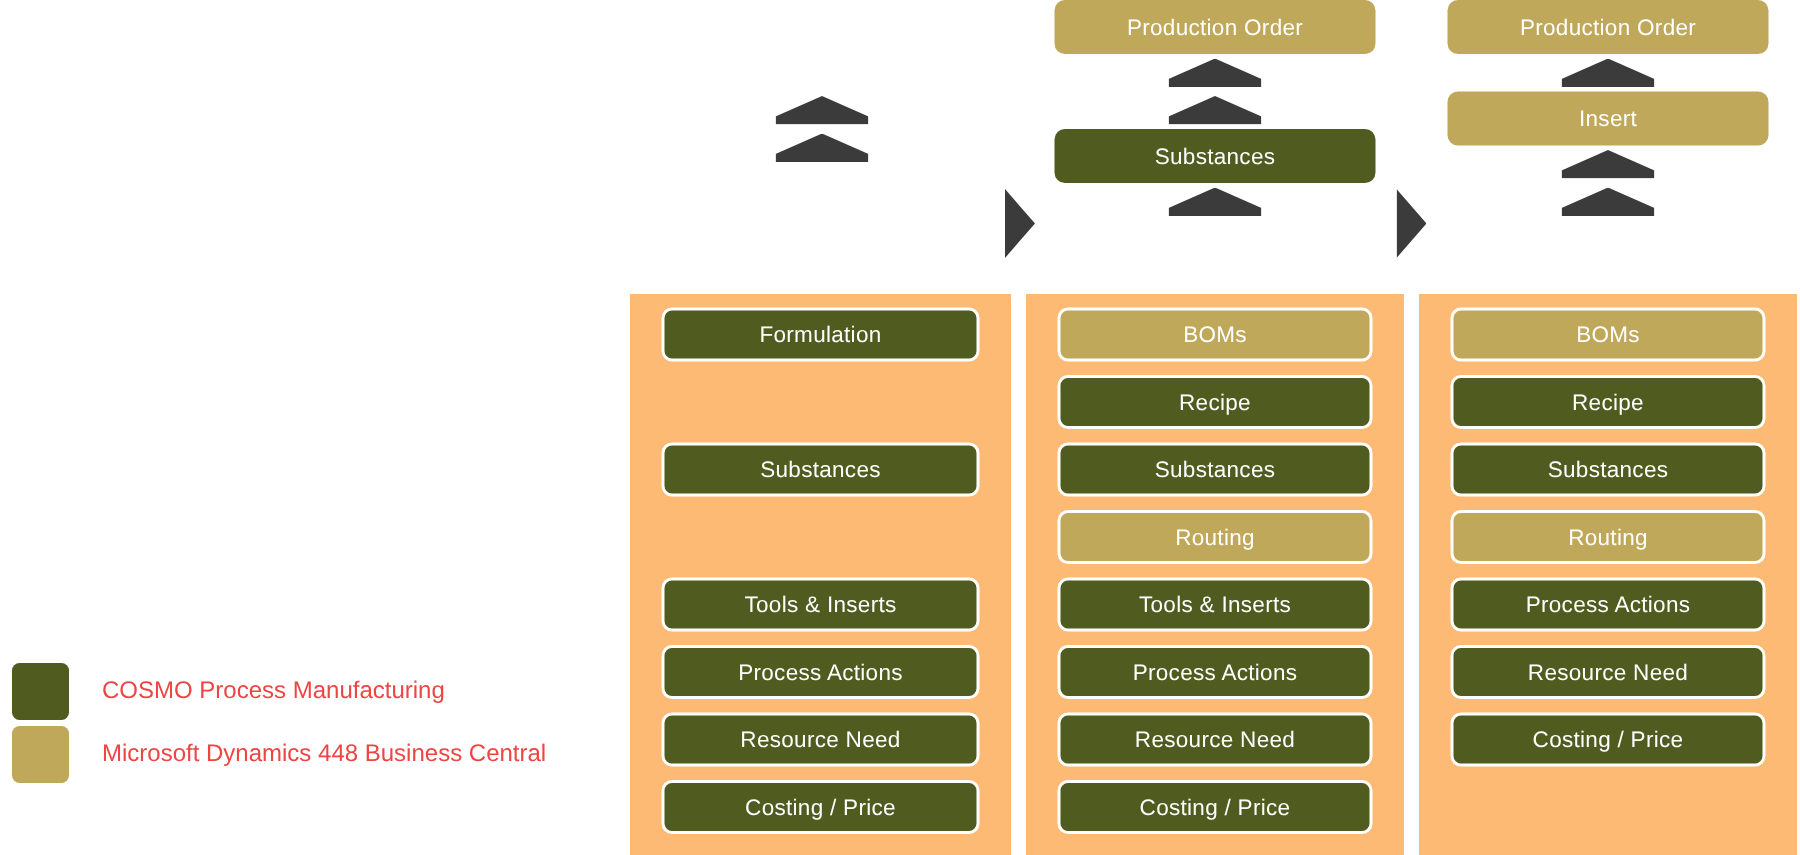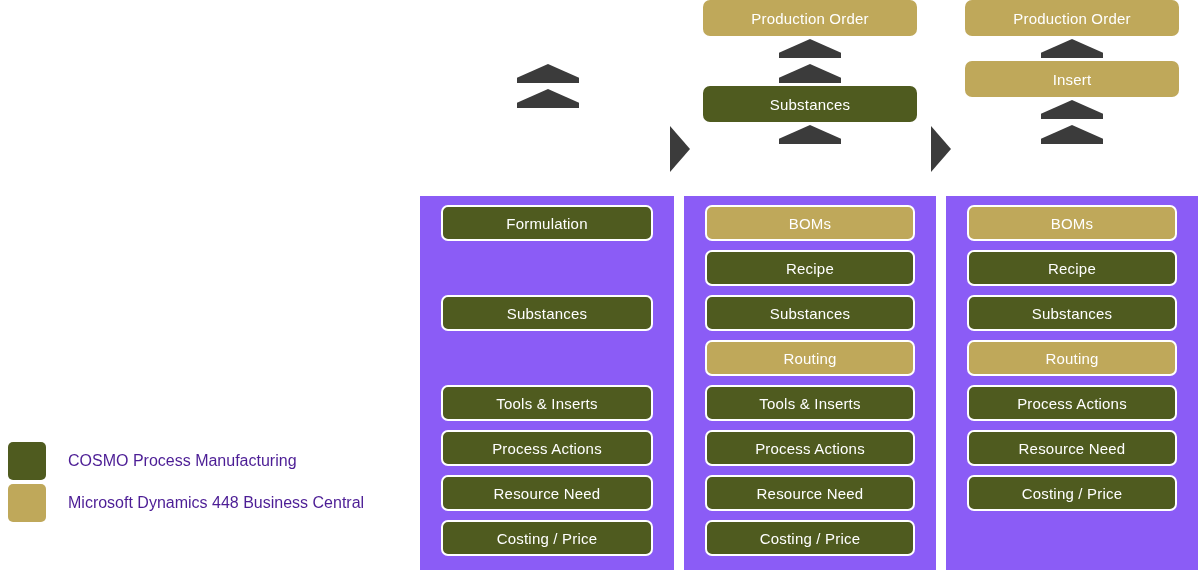--- a/index.html
+++ b/index.html
@@ -79,21 +79,21 @@
     clip-path: polygon(0% 0%, 0% 100%, 100% 50%);
     top: 126px;
   }
   .chev-a { left: 670px; }
   .chev-b { left: 931px; }
 
   
   .panel {
     position: absolute;
     top: 196px;
-    background: #8b5cf6;
+    background: #fdba74;
     height: 374px;
     box-sizing: border-box;
     padding: 9px 21px 0 21px;
   }
   .panel.p0 { left: 420px; width: 254px; }
   .panel.p1 { left: 684px; width: 252px; }
   .panel.p2 { left: 946px; width: 252px; }
 
   .panel .pill { margin-bottom: 9px; }
 
@@ -112,21 +112,21 @@
     width: 38px;
     height: 38px;
     border-radius: 5px;
     flex: 0 0 auto;
   }
   .swatch.green { background: #4F5B1F; }
   .swatch.gold  { background: #BFA85A; }
   .legend-label {
     margin-left: 22px;
     font-size: 16px;
-    color: #4c1d95;
+    color: #ef4444;
     white-space: nowrap;
   }
 </style>
 </head>
 <body>
 
 <div class="stage s0">
   <div class="top-stack">
     <div class="top-slot">
       <div class="pill empty"></div>

